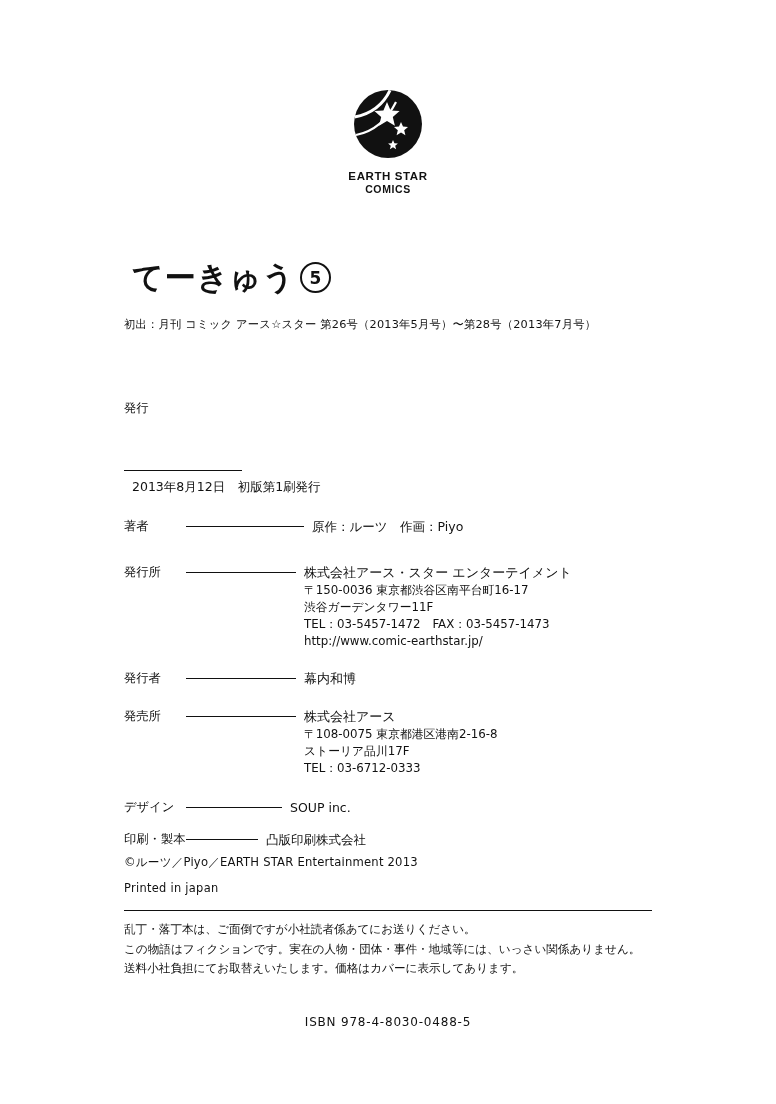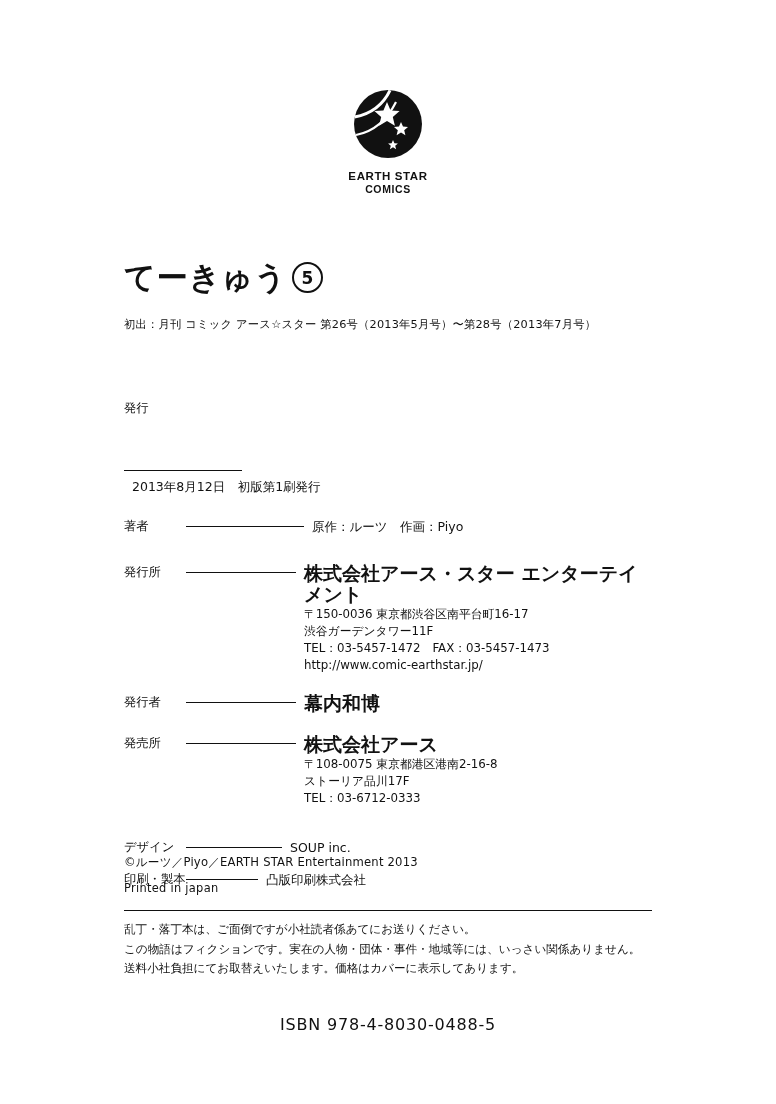--- a/index.html
+++ b/index.html
@@ -45,21 +45,21 @@
   .logo-text .l2 {
     font-size: 10.5px;
     font-weight: bold;
     letter-spacing: 0.6px;
   }
 
   
   .title-row {
     position: absolute;
     top: 262px;
-    left: 124px;
+    left: 132px;
     display: flex;
     align-items: center;
   }
   .book-title {
     font-family: "DejaVu Sans", sans-serif;
     font-size: 31px;
     font-weight: bold;
     letter-spacing: 1px;
     line-height: 1;
   }
@@ -118,35 +118,35 @@
     background: #111;
     display: block;
   }
   .cvalue {
     margin-left: 8px;
     font-family: "DejaVu Sans", sans-serif;
     font-size: 12.5px;
     line-height: 18px;
   }
   .cvalue .strong {
-    font-weight: bold;
-    font-size: 19px;
+    font-weight: normal;
+    font-size: 13px;
   }
   .cvalue .sub {
     font-size: 11.8px;
     line-height: 17px;
     display: block;
   }
 
   
   .crow.r-hakko   { margin-bottom: 22px; flex-direction: column; }
   .crow.r-chosha  { margin-bottom: 28px; }
   .crow.r-hakkosho{ margin-bottom: 20px; }
   .crow.r-hakkosha{ margin-bottom: 20px; }
-  .crow.r-hatsubai{ margin-bottom: 32px; }
+  .crow.r-hatsubai{ margin-bottom: 22px; }
   .crow.r-insatsu { margin-bottom: 16px; }
 
   
   .copyright {
     position: absolute;
     top: 855px;
     left: 124px;
     font-family: "DejaVu Sans", sans-serif;
     font-size: 11.6px;
     letter-spacing: 0.2px;
@@ -178,21 +178,21 @@
   }
   .disclaimer div { white-space: nowrap; }
 
   .isbn {
     position: absolute;
     top: 1015px;
     left: 0;
     width: 776px;
     text-align: center;
     font-family: "DejaVu Sans", sans-serif;
-    font-size: 16px;
+    font-size: 12px;
     letter-spacing: 0.8px;
   }
 </style>
 </head>
 <body>
 
 <div class="logo-block">
   <div class="logo-mark">
     <svg viewBox="0 0 72 72" width="72" height="72" aria-hidden="true">
       <circle cx="36" cy="36" r="34" fill="#111111"></circle>

